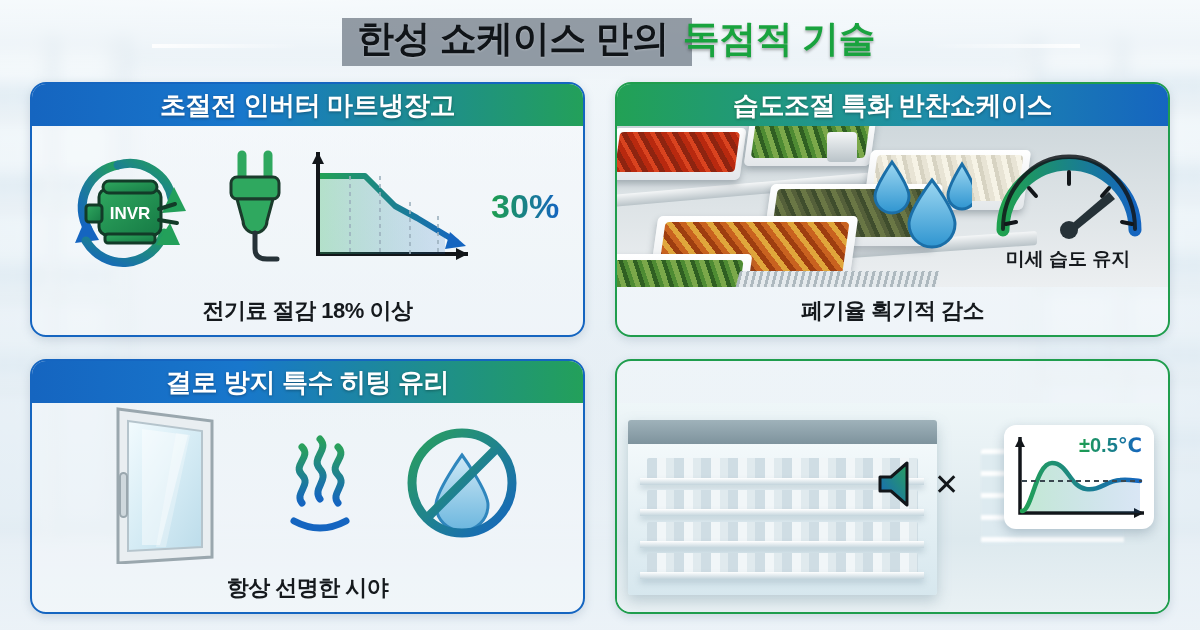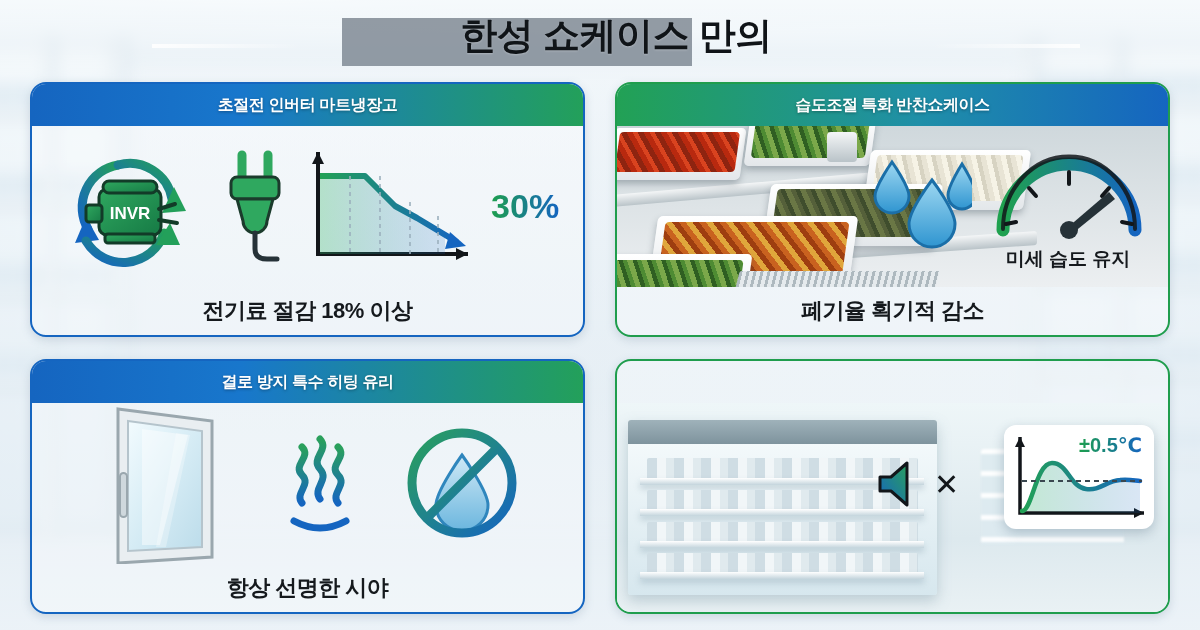--- a/index.html
+++ b/index.html
@@ -39,21 +39,21 @@
     border-radius:2px;}
   .mullion{position:absolute;top:58px;bottom:112px;width:9px;
     background:linear-gradient(90deg,#ffffff,#c9d9e4);
     box-shadow:0 0 8px rgba(140,170,190,.4);}
   .bg-veil{position:absolute;inset:0;
     background:linear-gradient(180deg,rgba(244,249,252,.45),rgba(233,241,247,.62));}
   .bg-soft{position:absolute;inset:-20px;filter:blur(7px);}
 
   
   .title-wrap{position:absolute;left:0;right:0;top:8px;height:56px;
-    display:flex;align-items:center;justify-content:center;z-index:6;margin-left:32px;}
+    display:flex;align-items:flex-end;justify-content:center;z-index:6;margin-left:32px;}
   .title-band{
     position:absolute;left:310px;top:10px;width:350px;height:48px;
     background:rgba(118,128,140,.78);z-index:-1;
   }
   .title-line{position:absolute;top:36px;height:4px;width:150px;
     background:linear-gradient(90deg,rgba(255,255,255,0),rgba(255,255,255,.9));}
   .title-line.l{left:120px;transform:scaleX(-1);}
   .title-line.r{right:120px;}
   h1{margin:0;font-size:37px;font-weight:bold;letter-spacing:-.5px;
      display:flex;gap:14px;align-items:baseline;}
@@ -65,21 +65,21 @@
     display:grid;grid-template-columns:1fr 1fr;grid-template-rows:1fr 1fr;
     gap:22px 30px;z-index:5;}
   .card{position:relative;border-radius:16px;overflow:hidden;
     background:rgba(255,255,255,.30);
     box-shadow:0 3px 10px rgba(90,120,145,.22);}
   .card.b1{border:2px solid #1565C0;}
   .card.b2{border:2px solid #1f9d4d;}
   .card-head{height:42px;display:flex;align-items:center;justify-content:center;}
   .card.b1 .card-head{background:linear-gradient(90deg,#1565C0 0%,#1877cc 38%,#23a05a 100%);}
   .card.b2 .card-head{background:linear-gradient(90deg,#22a155 0%,#1f8fa8 55%,#1565C0 100%);font-family:Liberation Serif, serif;}
-  .card-head span{color:#fff;font-size:16px;font-weight:bold;letter-spacing:-.4px;
+  .card-head span{color:#fff;font-size:26px;font-weight:bold;letter-spacing:-.4px;
     text-shadow:0 1px 3px rgba(0,0,0,.35);}
   .card-body{position:absolute;left:0;right:0;top:42px;bottom:0;
     display:flex;flex-direction:column;}
   .card-visual{flex:1;position:relative;overflow:hidden;}
   .card-cap{height:48px;display:flex;align-items:center;justify-content:center;}
   .card-cap span{font-size:22px;font-weight:bold;color:#15191d;letter-spacing:-.5px;}
 
   
   .c1-row{position:absolute;inset:0;display:flex;align-items:center;
     justify-content:space-around;padding:0 18px;}
@@ -172,20 +172,21 @@
   </div>
   <div class="bg-veil"></div>
 </div>
 
 <div class="title-wrap">
   <div class="title-band"></div>
   <div class="title-line l"></div>
   <div class="title-line r"></div>
   <h1>
     <span class="t-dark">한성 쇼케이스 만의</span>
+    <span class="t-green">독점적 기술</span>
   </h1>
 </div>
 
 <div class="grid">
 
   <div class="card b1">
     <div class="card-head">
       <span>초절전 인버터 마트냉장고</span>
     </div>
     <div class="card-body">

